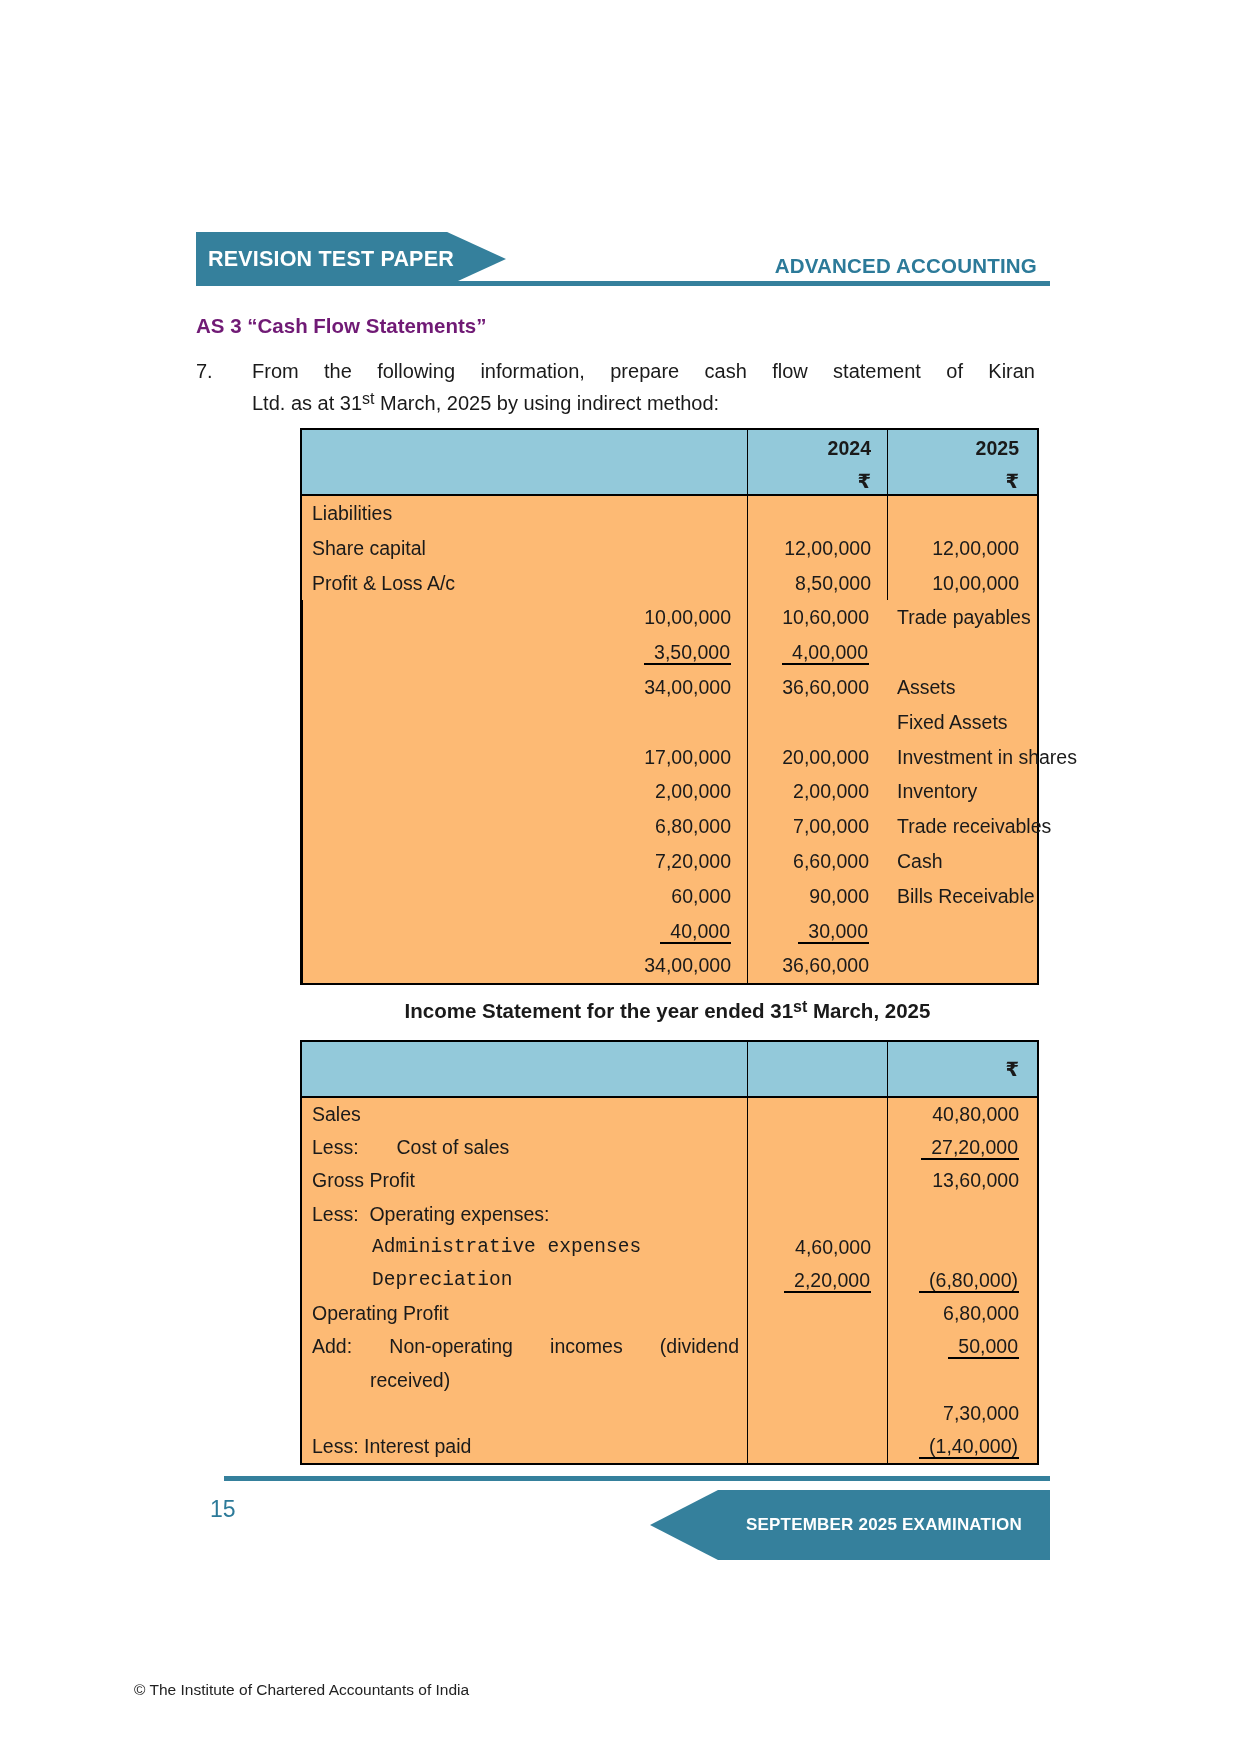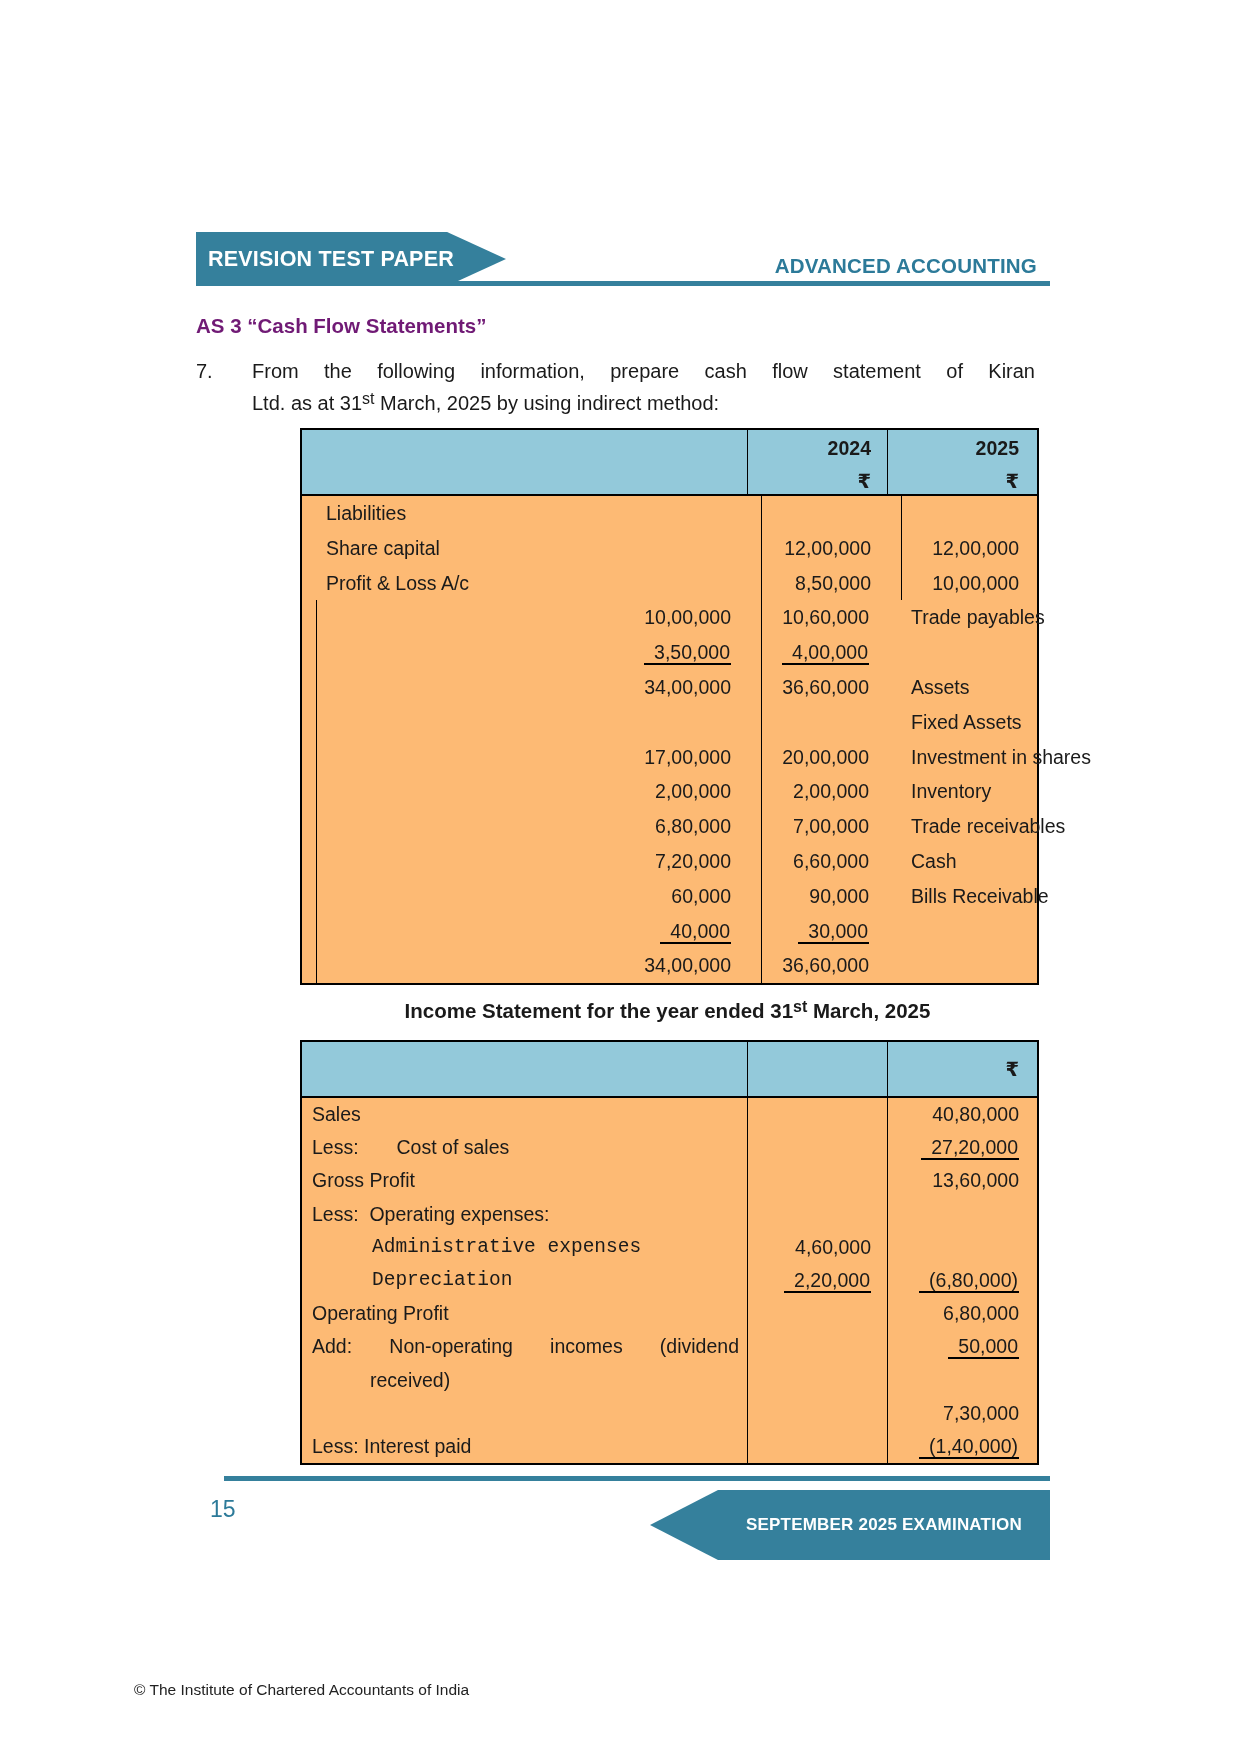--- a/index.html
+++ b/index.html
@@ -34,21 +34,21 @@
   .tbl1{left:300px;top:428px;}
   .tbl2{left:300px;top:1040px;}
   .hc{background:#93C9DA;border-bottom:2px solid #000;font-weight:bold;}
   .tbl1 .hc{height:64px;}
   .tbl2 .hc{height:54px;}
   .hc .hline{display:block;line-height:30px;text-align:right;padding-top:3px;}
   .hc.rupee-only{line-height:54px;text-align:right;}
   .bc2{border-left:1.6px solid #000;}
   .bc3{border-left:1.6px solid #000;}
   .cell{overflow:visible;white-space:nowrap;}
-  .tbl1 .cell{height:34.8px;line-height:34.8px;margin-left:14px;}
+  .tbl1 .cell{height:34.8px;line-height:34.8px;}
   .tbl2 .cell{height:33.2px;line-height:33.2px;}
   .lbl{padding-left:10px;}
   .num{text-align:right;}
   .c2n{padding-right:16px;}
   .c3n{padding-right:18px;}
   .u{border-bottom:2px solid #000;padding-left:10px;padding-right:1px;}
   .ind{padding-left:70px;font-family:Liberation Mono, monospace;}
   .ind2{padding-left:68px;}
   .just{padding-right:8px;text-align:justify;text-align-last:justify;white-space:normal;}
   

